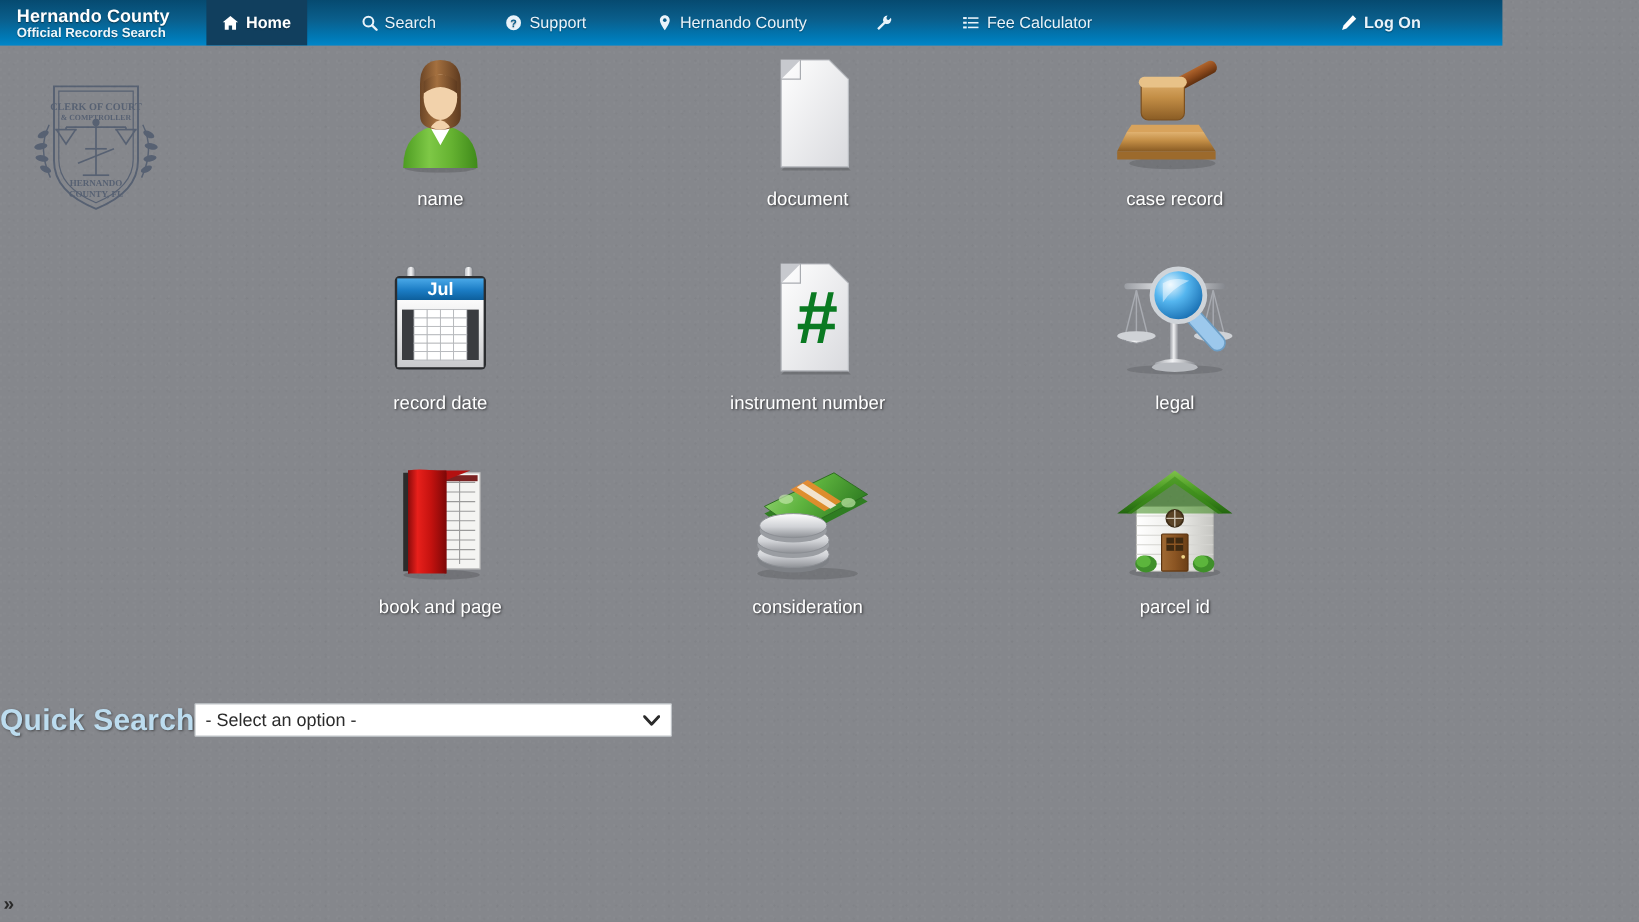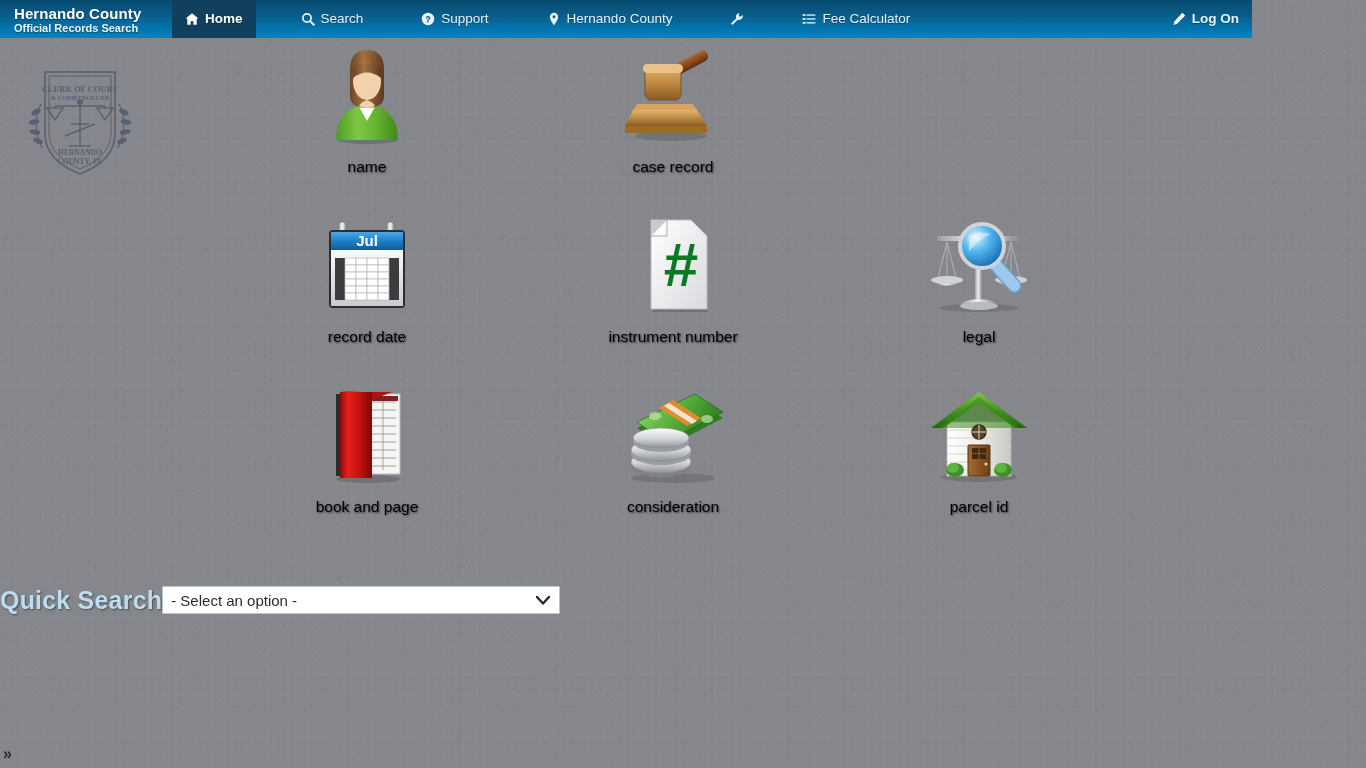--- a/index.html
+++ b/index.html
@@ -87,20 +87,21 @@
     width: 14px;
     height: 14px;
     flex: none;
   }
   .nav-ico svg { display: block; }
 
   .nav-right {
     margin-left: auto;
     display: flex;
     align-items: center;
+    padding-right: 55px;
   }
   .nav-right .nav-item { font-weight: bold; }
 
   
   .seal {
     position: absolute;
     left: 25px;
     top: 62px;
     width: 110px;
     height: 118px;
@@ -133,21 +134,21 @@
     height: 106px;
     display: flex;
     align-items: flex-end;
     justify-content: center;
     padding-top: 22px;
   }
   .icon-box svg { display: block; }
 
   .cell-label {
     margin-top: 14px;
-    color: #000000;
+    color: #ffffff;
     font-size: 15.5px;
     line-height: 17px;
     text-shadow: 1px 1px 2px rgba(0,0,0,0.6);
     text-align: center;
   }
 
   
   .quick {
     position: absolute;
     left: 0;
@@ -365,20 +366,37 @@
           <path d="M30 57 L39 73 L48 57 Q39 62 30 57Z" fill="#ffffff"></path>
           <path d="M22 22 Q22 2 39 2 Q56 2 56 22 L56 48 Q56 60 39 60 Q22 60 22 48 Z" fill="url(#hairG)"></path>
           <ellipse cx="39" cy="33" rx="14" ry="19" fill="#f2d2ab"></ellipse>
           <path d="M25 20 Q39 8 53 20 L53 30 Q39 19 25 30 Z" fill="url(#hairG)"></path>
           <path d="M39 52 Q33 54 31 58 Q39 62 47 58 Q45 54 39 52z" fill="#f2d2ab"></path>
         </svg>
       </div>
       <div class="cell-label">name</div>
     </div>
 
+    <div class="cell">
+      <div class="icon-box">
+        <svg width="80" height="98" viewBox="0 0 80 98">
+          <defs>
+            <linearGradient id="pgG" x1="0" y1="0" x2="1" y2="1">
+              <stop offset="0%" stop-color="#ffffff"></stop>
+                <stop offset="100%" stop-color="#d9dade"></stop>
+            </linearGradient>
+          </defs>
+          <path d="M18 96 L76 96 L72 92 L22 92 Z" fill="rgba(0,0,0,0.16)"></path>
+          <path d="M18 4 H58 L74 20 V93 H18 Z" fill="url(#pgG)" stroke="#b9bcc1" stroke-width="1"></path>
+          <path d="M18 4 H34 L18 20 Z" fill="#c7c9ce"></path>
+          <path d="M18 20 H34 L34 4" fill="none" stroke="#a9acb1" stroke-width="1"></path>
+        </svg>
+      </div>
+      <div class="cell-label">document</div>
+    </div>
 
     <div class="cell">
       <div class="icon-box">
         <svg width="100" height="96" viewBox="0 0 100 96">
           <defs>
             <linearGradient id="woodG" x1="0" y1="0" x2="0" y2="1">
               <stop offset="0%" stop-color="#e0b271"></stop>
                 <stop offset="45%" stop-color="#c38e46"></stop>
               <stop offset="100%" stop-color="#8a5c24"></stop>
             </linearGradient>

